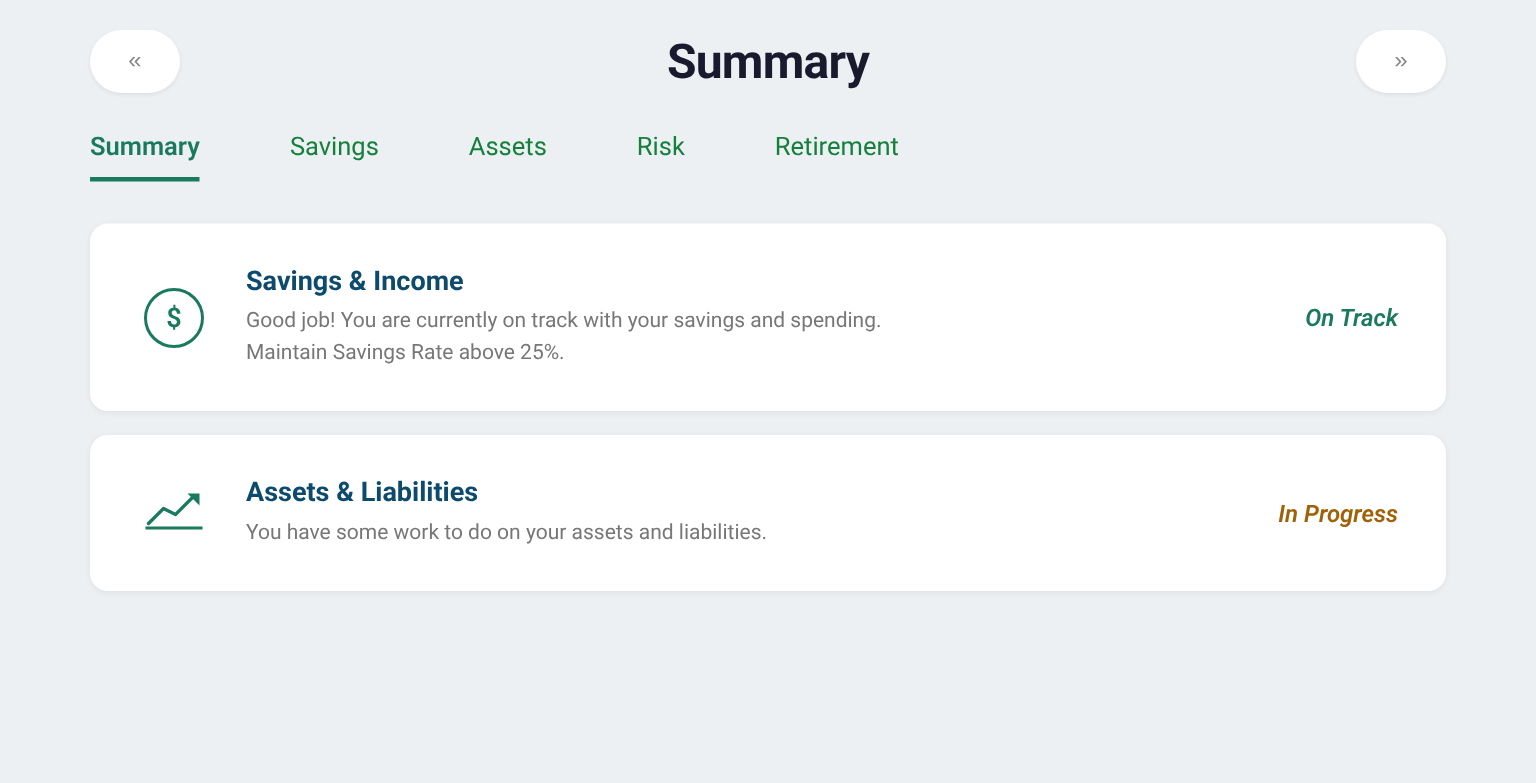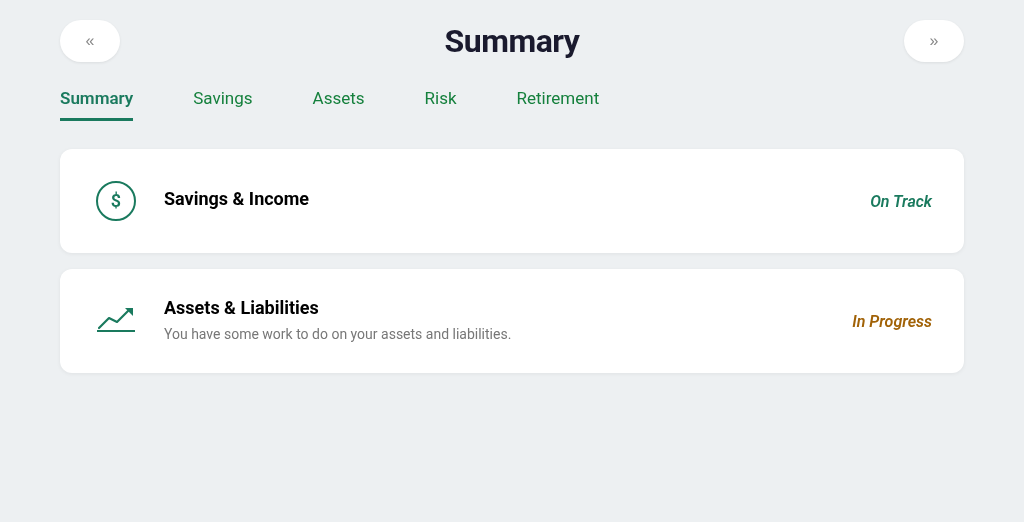--- a/index.html
+++ b/index.html
@@ -114,21 +114,21 @@
       height: 42px;
     }
 
     .card-content {
       flex: 1;
     }
 
     .card-title {
       font-size: 18px;
       font-weight: 700;
-      color: #000000;
+      color: #0c4a6e;
       margin-bottom: 6px;
     }
 
     .card-desc {
       font-size: 14px;
       color: #777;
       line-height: 1.5;
       max-width: 480px;
     }
 
@@ -182,20 +182,21 @@
 
   <div class="card">
     <div class="card-icon">
       <svg viewBox="0 0 42 42" fill="none" xmlns="http://www.w3.org/2000/svg">
         <circle cx="21" cy="21" r="19" stroke="#1a7a5e" stroke-width="2"></circle>
         <text x="21" y="27" text-anchor="middle" font-size="18" fill="#1a7a5e" font-weight="600">$</text>
       </svg>
     </div>
     <div class="card-content">
       <div class="card-title">Savings &amp; Income</div>
+      <div class="card-desc">Good job! You are currently on track with your savings and spending. Maintain Savings Rate above 25%.</div>
     </div>
     <div class="card-status status-on-track">On Track</div>
   </div>
 
   <div class="card">
     <div class="card-icon">
       <svg viewBox="0 0 42 42" fill="none" xmlns="http://www.w3.org/2000/svg">
         <rect x="2" y="30" width="38" height="2" fill="#1a7a5e"></rect>
         <polyline points="4,28 14,18 22,22 34,10" stroke="#1a7a5e" stroke-width="2.2" fill="none" stroke-linejoin="round" stroke-linecap="round"></polyline>
         <polygon points="30,8 38,8 38,16" fill="#1a7a5e"></polygon>

